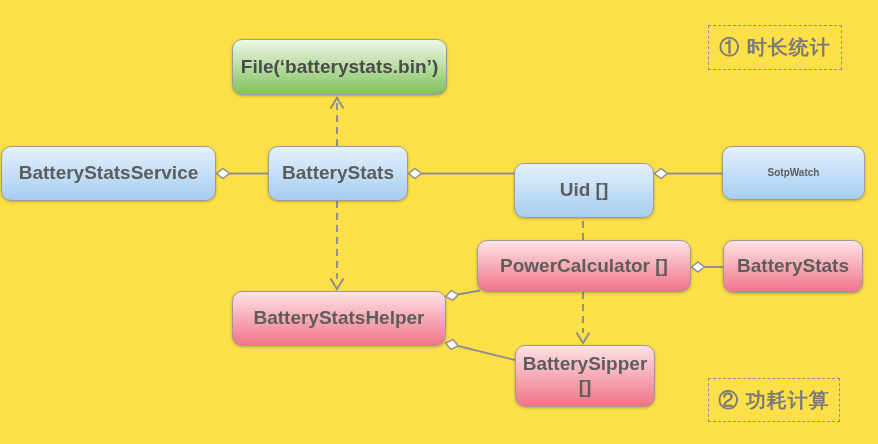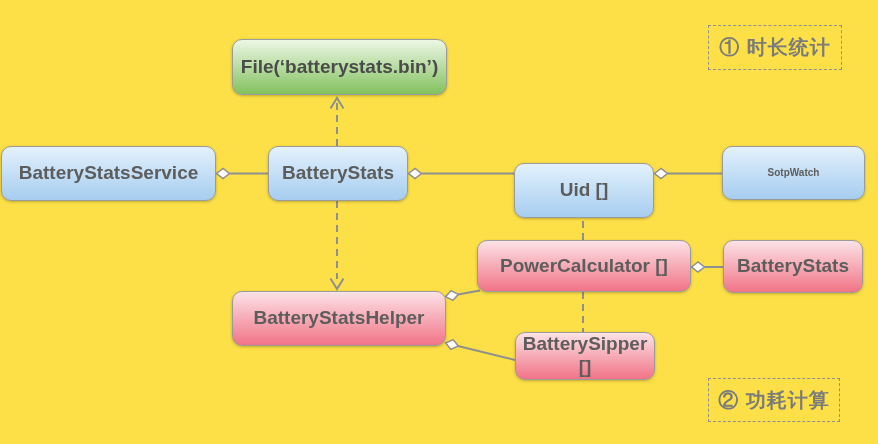--- a/index.html
+++ b/index.html
@@ -38,21 +38,21 @@
   .node.green { background: linear-gradient(180deg, var(--green-top, #edf7e6) 0%, var(--green-bottom, #83c15e) 100%); color: #4b4b4b; }
 
   #node-file { left: 232px; top: 39px;  width: 215px; height: 56px; }
   #node-bss  { left: 1px;   top: 146px; width: 215px; height: 55px; }
   #node-bs   { left: 268px; top: 146px; width: 140px; height: 55px; }
   #node-uid  { left: 514px; top: 163px; width: 140px; height: 55px; }
   #node-swsc { left: 722px; top: 146px; width: 143px; height: 54px; font-size: 10px; }
   #node-pc   { left: 477px; top: 240px; width: 214px; height: 52px; }
   #node-pp   { left: 723px; top: 240px; width: 140px; height: 53px; }
   #node-bsh  { left: 232px; top: 291px; width: 214px; height: 55px; }
-  #node-bsip { left: 515px; top: 332px; width: 140px; height: 48px; }
+  #node-bsip { left: 515px; top: 345px; width: 140px; height: 62px; }
 
   .tag {
     position: absolute;
     display: flex;
     align-items: center;
     justify-content: center;
     border: 1px dashed #909090;
     color: var(--annotation-text, #7b7b7b);
     font-weight: bold;
     font-size: 20px;

